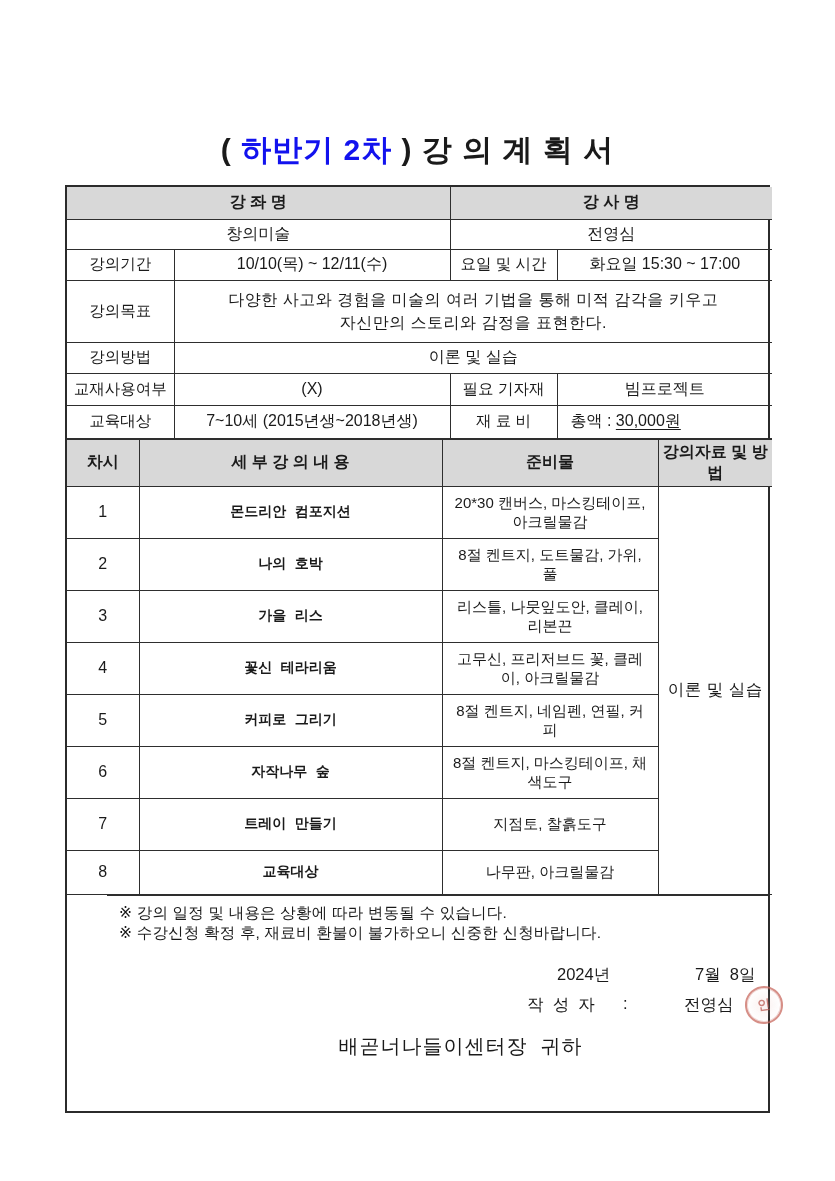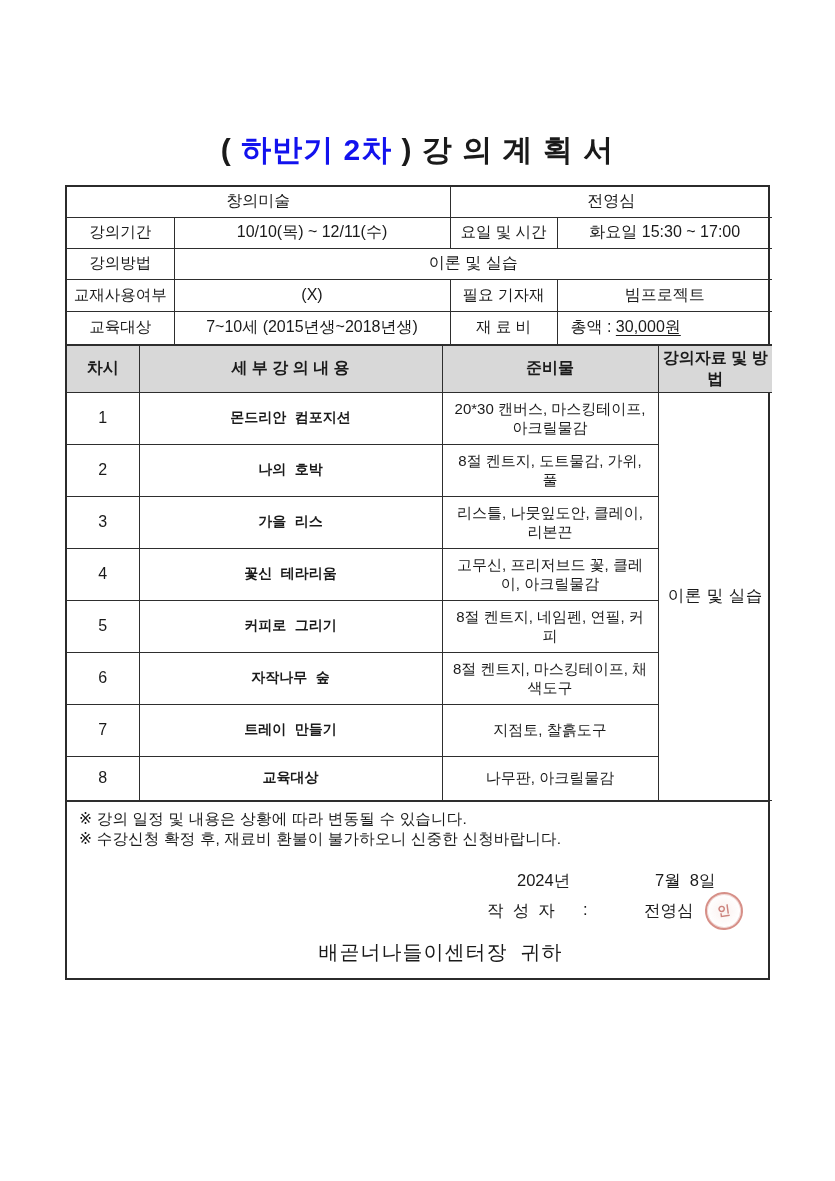--- a/index.html
+++ b/index.html
@@ -56,22 +56,23 @@
 
   .schedule-table th { height: 34px; }
   .schedule-table .s-row td { height: 52px; }
   .schedule-table .s-row-last td { height: 44px; }
   .schedule-table td.content { font-weight: bold; font-size: 14px; font-family: Liberation Mono, monospace; }
   .schedule-table td.materials { font-size: 15px; line-height: 1.3; padding: 2px 7px; }
   .schedule-table td.method-span { font-size: 16.5px; letter-spacing: 0.5px; }
   .schedule-table { border-top: 1px solid #2e2e2e; }
 
   .footer-section {
-    position: relative; height: 177px; border-top: 1px solid #2e2e2e;
+    position: relative; height: 216px; border-top: 1px solid #2e2e2e;
     background: #fff;
+    margin-left: 40px;
   }
   .notes { position: absolute; left: 12px; top: 7px; text-align: left; }
   .note-line { font-size: 15.5px; line-height: 1.35; letter-spacing: 0.2px; }
 
   .date-line { position: absolute; top: 68px; left: 0; width: 100%; height: 22px; }
   .date-year { position: absolute; left: 450px; font-size: 16.5px; }
   .date-day  { position: absolute; left: 588px; font-size: 16.5px; white-space: pre; }
 
   .writer-line { position: absolute; top: 98px; left: 0; width: 100%; height: 24px; }
   .writer-label { position: absolute; left: 420px; font-size: 16.5px; white-space: pre; }
@@ -104,29 +105,40 @@
   <div class="doc-body">
 
     <table class="info-table">
       <colgroup>
           <col style="width:107px">
           <col style="width:276px">
           <col style="width:107px">
           <col style="width:215px">
         </colgroup>
       <tbody>
+          <tr class="r-head">
+        <td class="hdr" colspan="2">강 좌 명</td>
+        <td class="hdr" colspan="2">강 사 명</td>
+      </tr>
       <tr class="r-name">
         <td colspan="2">창의미술</td>
         <td colspan="2">전영심</td>
       </tr>
       <tr class="r-period">
         <td class="lbl">강의기간</td>
         <td>10/10(목) ~ 12/11(수)</td>
         <td class="lbl">요일 및 시간</td>
         <td>화요일 15:30 ~ 17:00</td>
+      </tr>
+      <tr class="r-goal">
+        <td class="lbl">강의목표</td>
+        <td colspan="3">
+          <div class="goal-line">다양한 사고와 경험을 미술의 여러 기법을 통해 미적 감각을 키우고</div>
+          <div class="goal-line">자신만의 스토리와 감정을 표현한다.</div>
+        </td>
       </tr>
       <tr class="r-method">
         <td class="lbl">강의방법</td>
         <td colspan="3">이론 및 실습</td>
       </tr>
       <tr class="r-book">
         <td class="lbl">교재사용여부</td>
         <td>(X)</td>
         <td class="lbl">필요 기자재</td>
         <td>빔프로젝트</td>

